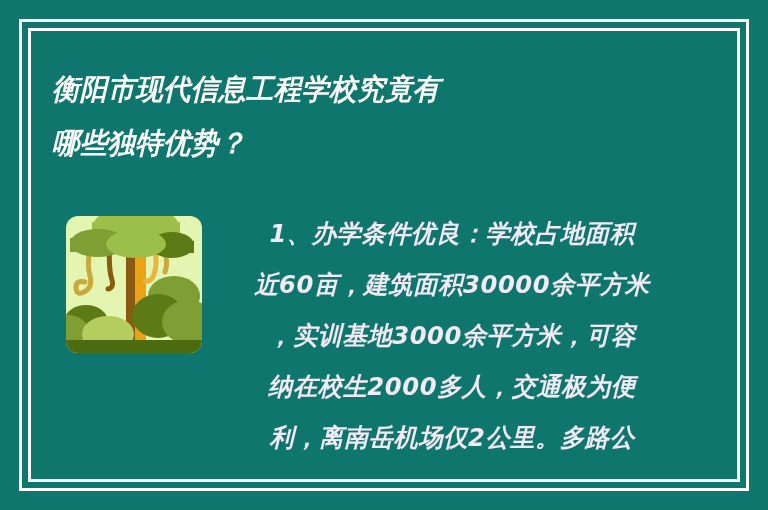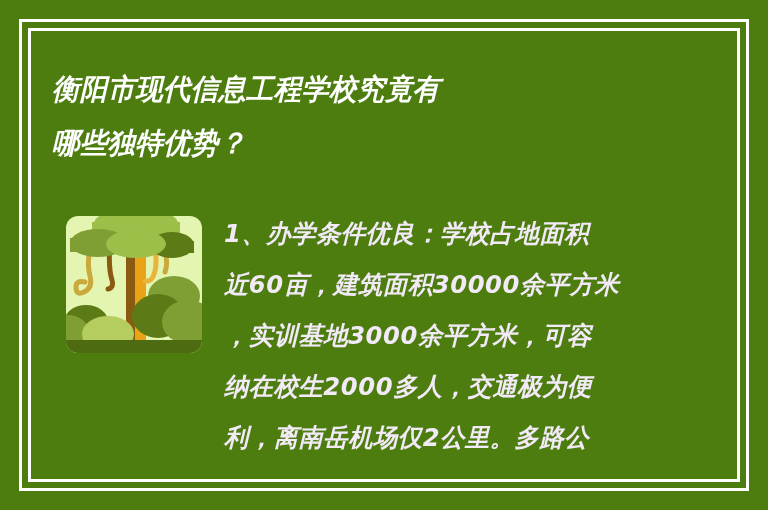--- a/index.html
+++ b/index.html
@@ -10,21 +10,21 @@
     width: 768px;
     height: 510px;
     overflow: hidden;
     font-family: "Liberation Sans", sans-serif;
   }
 
   #poster {
     position: relative;
     width: 768px;
     height: 510px;
-    background: #4d7c0f;
+    background: #0f766e;
     overflow: hidden;
   }
 
   
   .frame-outer {
     position: absolute;
     left: 19px;
     top: 19px;
     right: 19px;
     bottom: 19px;
@@ -76,20 +76,21 @@
     width: 144px;
     height: 145px;
   }
 
   
   .body-copy {
     position: absolute;
     left: 224px;
     top: 208px;
     width: 470px;
+    text-align: center;
   }
   .body-line {
     color: #f2eaf7;
     font-family: "DejaVu Sans", "Liberation Sans", sans-serif;
     font-size: 25px;
     font-weight: bold;
     font-style: italic;
     line-height: 51px;
     white-space: nowrap;
     letter-spacing: 0.6px;

